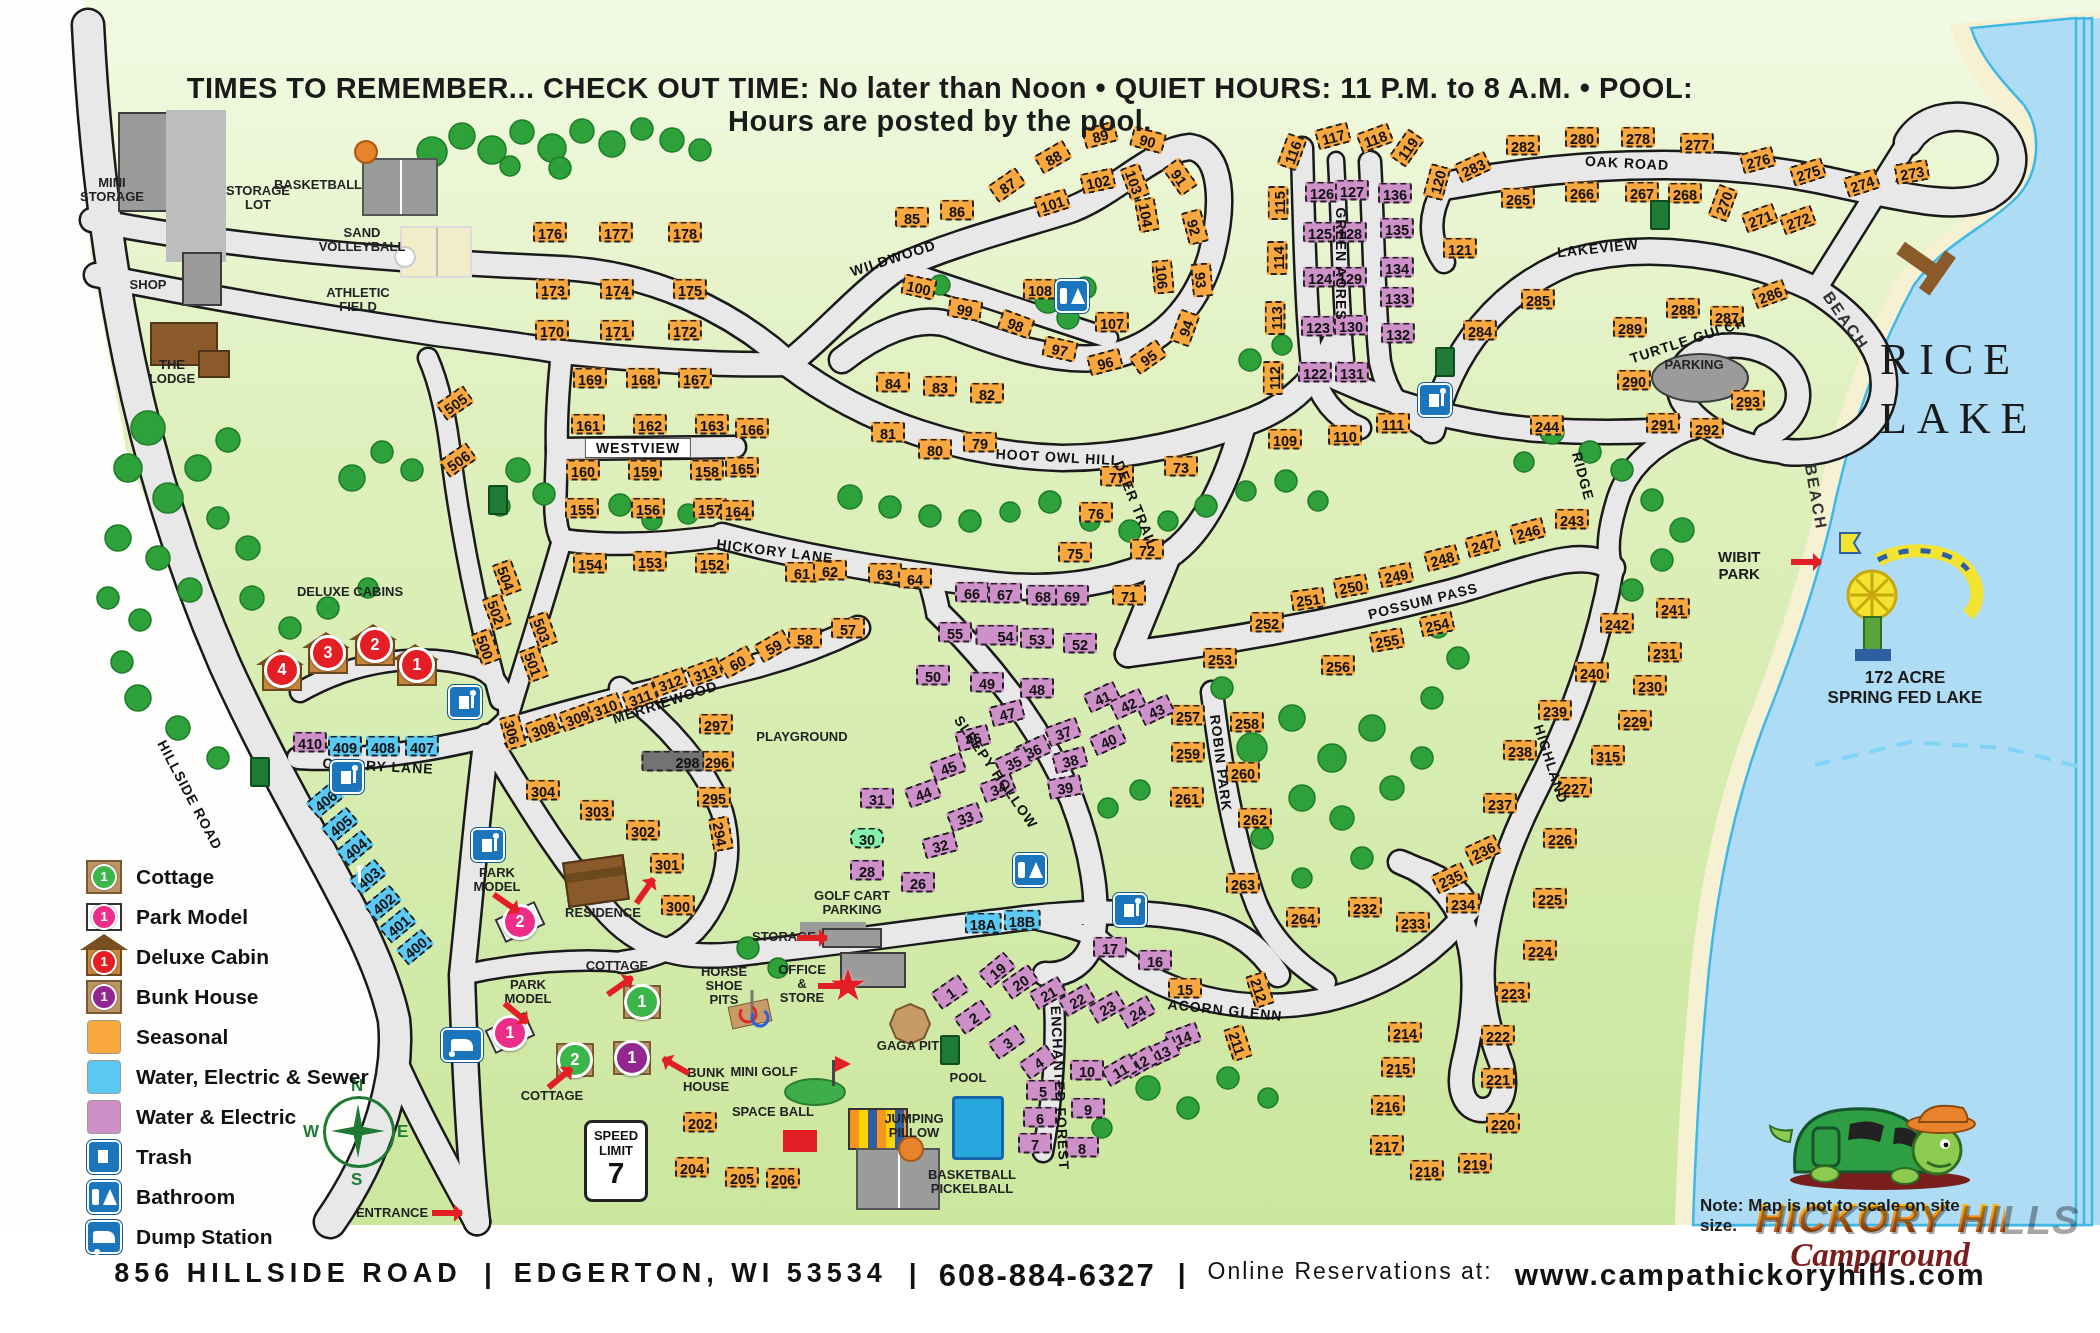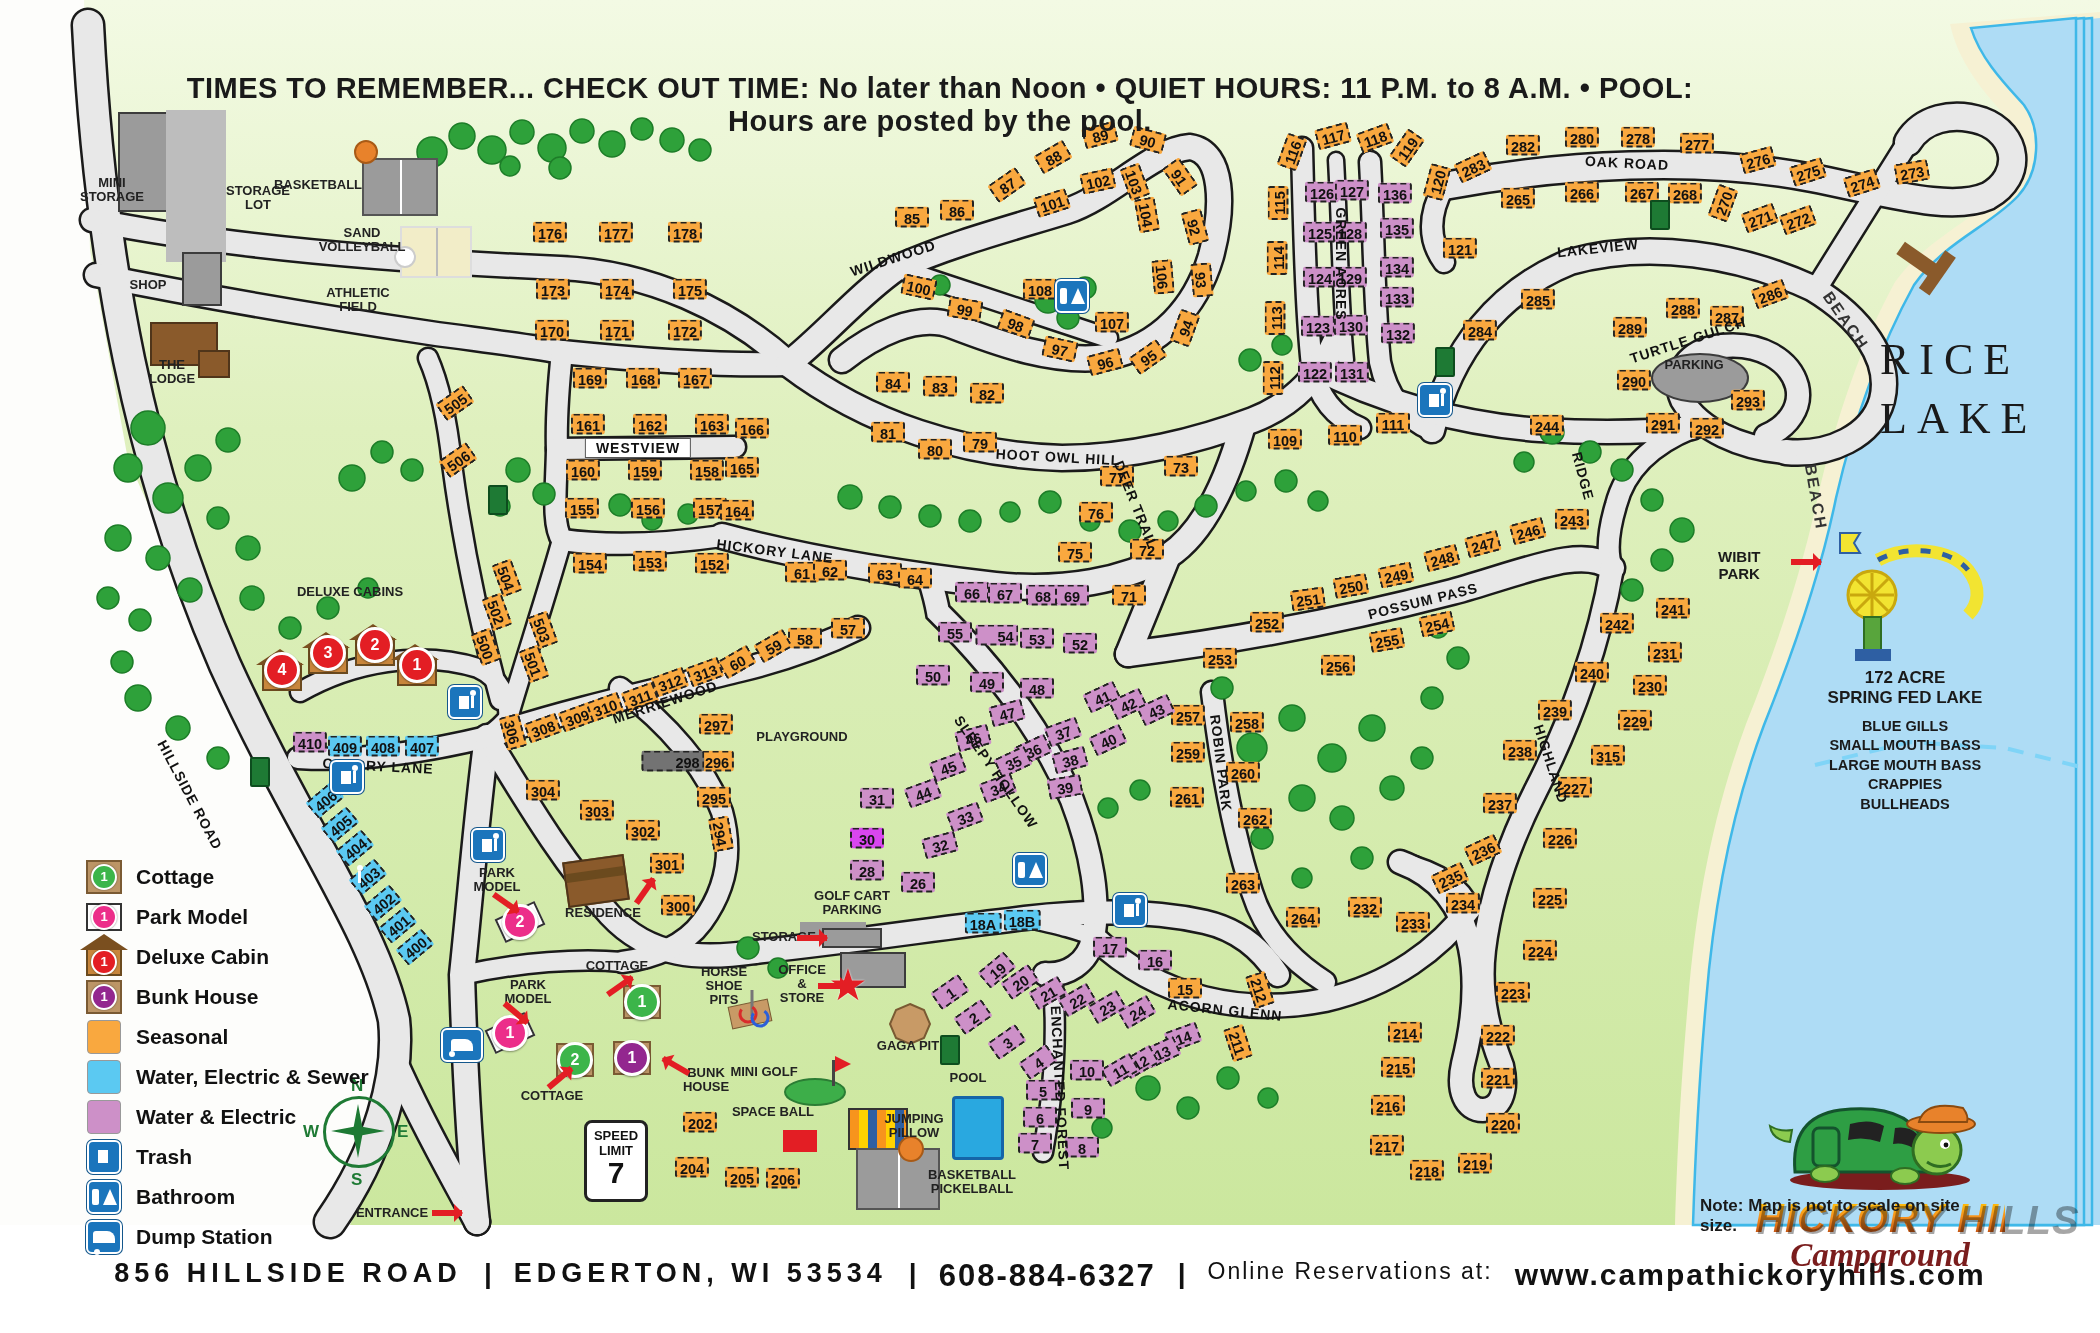--- a/index.html
+++ b/index.html
@@ -567,21 +567,21 @@
       <div class="site" style="background: rgb(205, 144, 200); left: 1108px; top: 740px; transform: translate(-50%, -50%) rotate(-25deg);">40</div>
       <div class="site" style="background: rgb(205, 144, 200); left: 1063px; top: 732px; transform: translate(-50%, -50%) rotate(-20deg);">37</div>
       <div class="site" style="background: rgb(205, 144, 200); left: 1070px; top: 760px; transform: translate(-50%, -50%) rotate(-15deg);">38</div>
       <div class="site" style="background: rgb(205, 144, 200); left: 1065px; top: 787px; transform: translate(-50%, -50%) rotate(-10deg);">39</div>
       <div class="site" style="background: rgb(205, 144, 200); left: 1033px; top: 750px; transform: translate(-50%, -50%) rotate(-25deg);">36</div>
       <div class="site" style="background: rgb(205, 144, 200); left: 1013px; top: 762px; transform: translate(-50%, -50%) rotate(-25deg);">35</div>
       <div class="site" style="background: rgb(205, 144, 200); left: 998px; top: 788px; transform: translate(-50%, -50%) rotate(-20deg);">34</div>
       <div class="site" style="background: rgb(205, 144, 200); left: 965px; top: 817px; transform: translate(-50%, -50%) rotate(-20deg);">33</div>
       <div class="site" style="background: rgb(205, 144, 200); left: 940px; top: 845px; transform: translate(-50%, -50%) rotate(-15deg);">32</div>
       <div class="site" style="background: rgb(205, 144, 200); left: 877px; top: 798px; transform: translate(-50%, -50%);">31</div>
-      <div class="site" style="background: #d946ef; left: 867px; top: 838px; transform: translate(-50%, -50%);">30</div>
+      <div class="site" style="background: #86efac; left: 867px; top: 838px; transform: translate(-50%, -50%); border-radius: 9px;">30</div>
       <div class="site" style="background: rgb(205, 144, 200); left: 867px; top: 870px; transform: translate(-50%, -50%);">28</div>
       <div class="site" style="background: rgb(205, 144, 200); left: 918px; top: 882px; transform: translate(-50%, -50%);">26</div>
       <div class="site" style="background: rgb(249, 168, 63); left: 513px; top: 732px; transform: translate(-50%, -50%) rotate(75deg);">306</div>
       <div class="site" style="background: rgb(249, 168, 63); left: 543px; top: 728px; transform: translate(-50%, -50%) rotate(-20deg);">308</div>
       <div class="site" style="background: rgb(249, 168, 63); left: 577px; top: 717px; transform: translate(-50%, -50%) rotate(-20deg);">309</div>
       <div class="site" style="background: rgb(249, 168, 63); left: 605px; top: 707px; transform: translate(-50%, -50%) rotate(-20deg);">310</div>
       <div class="site" style="background: rgb(249, 168, 63); left: 640px; top: 697px; transform: translate(-50%, -50%) rotate(-20deg);">311</div>
       <div class="site" style="background: rgb(249, 168, 63); left: 670px; top: 682px; transform: translate(-50%, -50%) rotate(-20deg);">312</div>
       <div class="site" style="background: rgb(249, 168, 63); left: 705px; top: 672px; transform: translate(-50%, -50%) rotate(-20deg);">313</div>
       <div class="site" style="background: rgb(249, 168, 63); left: 716px; top: 724px; transform: translate(-50%, -50%);">297</div>
@@ -913,27 +913,20 @@
   <div id="ricelake" class="lk">
     <div>RICE</div>
       <div>LAKE</div>
   </div>
   <div class="beach" style="left:1812px;top:312px;transform:rotate(55deg);">BEACH</div>
   <div class="beach" style="left:1782px;top:488px;transform:rotate(80deg);">BEACH</div>
   <div id="wibit-label" class="lk" style="white-space:pre-line;">WIBIT
 PARK</div>
   <div id="lakeinfo" class="lk">
     <div class="t"><span>172 ACRE</span><br><span>SPRING FED LAKE</span></div>
-    <ul id="fishlist">
-        <li>BLUE GILLS</li>
-        <li>SMALL MOUTH BASS</li>
-        <li>LARGE MOUTH BASS</li>
-        <li>CRAPPIES</li>
-        <li>BULLHEADS</li>
-      </ul>
   </div>
   <div id="logo" class="lk">
     <svg width="250" height="120" viewBox="0 0 250 120">
       <ellipse cx="125" cy="108" rx="90" ry="10" fill="#7a1d1d"></ellipse>
       <path d="M 35,70 q -18,-2 -20,-16 q 10,6 22,4 z" fill="#8CCB4F" stroke="#2f6e22" stroke-width="2"></path>
       <path d="M 40,100 q -5,-55 45,-62 q 70,-8 85,35 l 5,27 z" fill="#2E9E44" stroke="#14532d" stroke-width="3"></path>
       <rect x="58" y="56" width="26" height="38" rx="6" fill="none" stroke="#14532d" stroke-width="3"></rect>
       <path d="M 95,52 q 20,-6 34,2 l -4,16 q -16,-6 -32,-2 z" fill="#222"></path>
       <path d="M 140,56 q 14,-2 22,6 l -4,14 q -10,-6 -20,-4 z" fill="#222"></path>
       <circle cx="182" cy="78" r="24" fill="#8CCB4F" stroke="#2f6e22" stroke-width="3"></circle>

